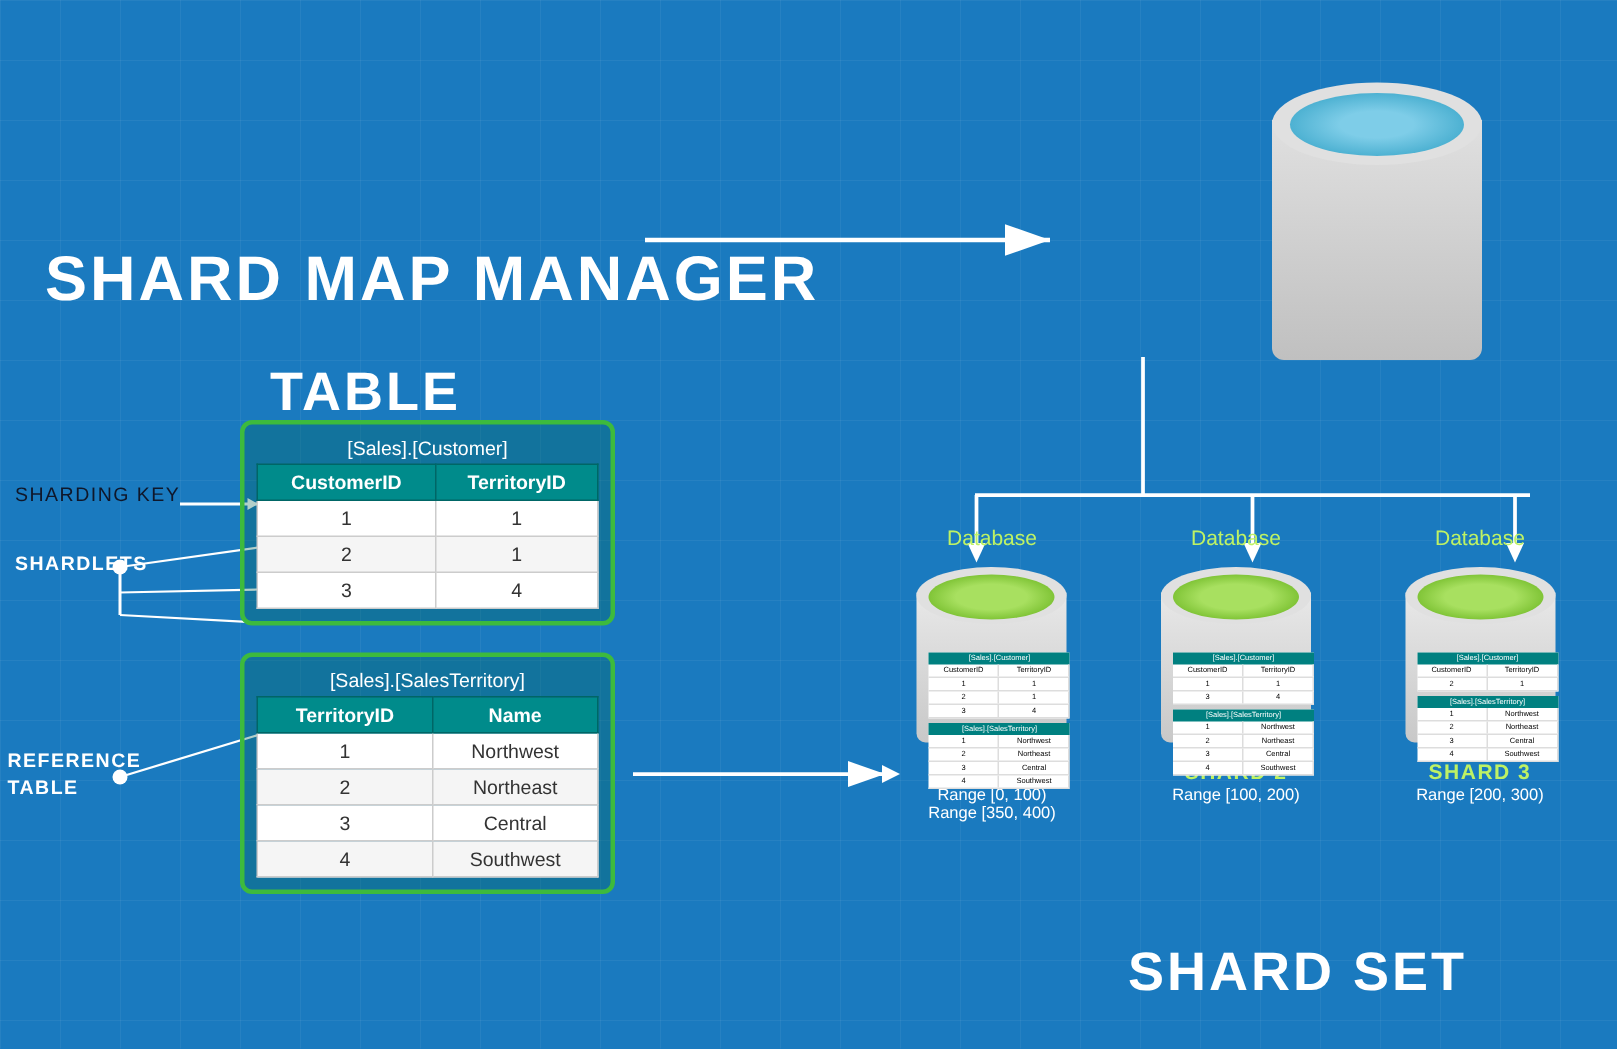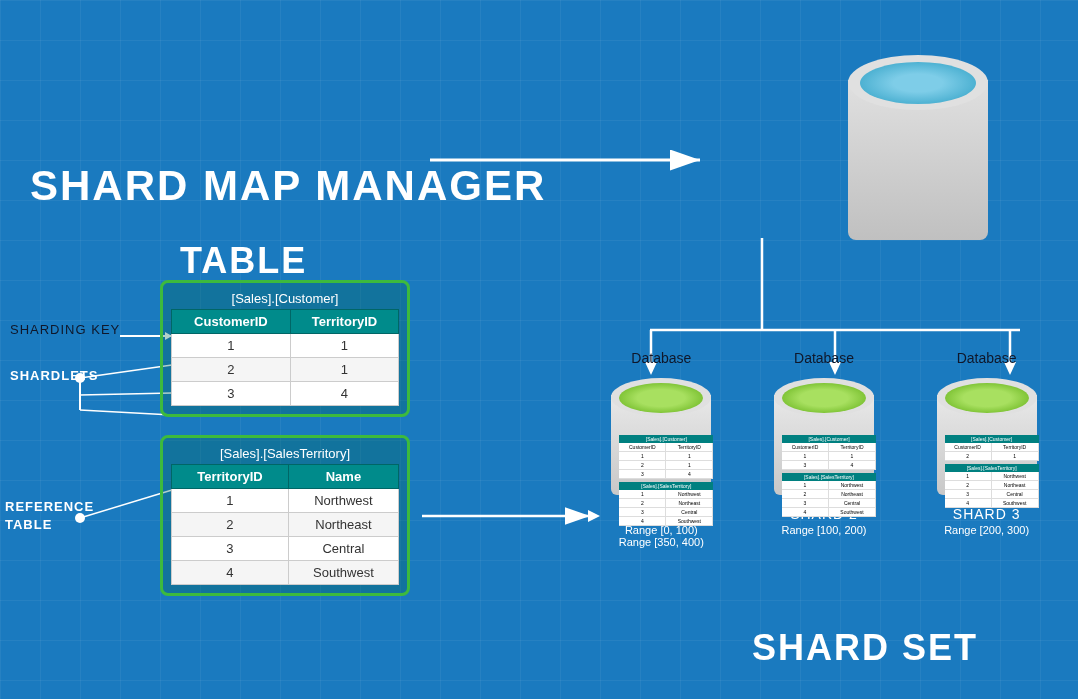--- a/index.html
+++ b/index.html
@@ -103,21 +103,21 @@
     }
 
     .shard-item {
       display: flex;
       flex-direction: column;
       align-items: center;
       width: 140px;
     }
 
     .shard-label-db {
-      color: #0f172a;
+      color: #bef264;
       font-size: 14px;
       margin-bottom: 4px;
     }
 
     .mini-cylinder {
       width: 110px;
       height: 130px;
       position: relative;
     }
     .mini-cyl-body {
@@ -173,23 +173,23 @@
     }
     .mini-table-cell {
       flex: 1;
       text-align: center;
       padding: 1px;
       border-right: 1px solid #ddd;
       font-size: 5px;
     }
 
     .shard-name {
-      color: #ffffff;
+      color: #bef264;
       font-size: 14px;
-      font-weight: 400;
+      font-weight: 700;
       margin-top: 6px;
       letter-spacing: 1px;
     }
     .shard-range {
       color: white;
       font-size: 11px;
       text-align: center;
       margin-top: 2px;
     }
 

